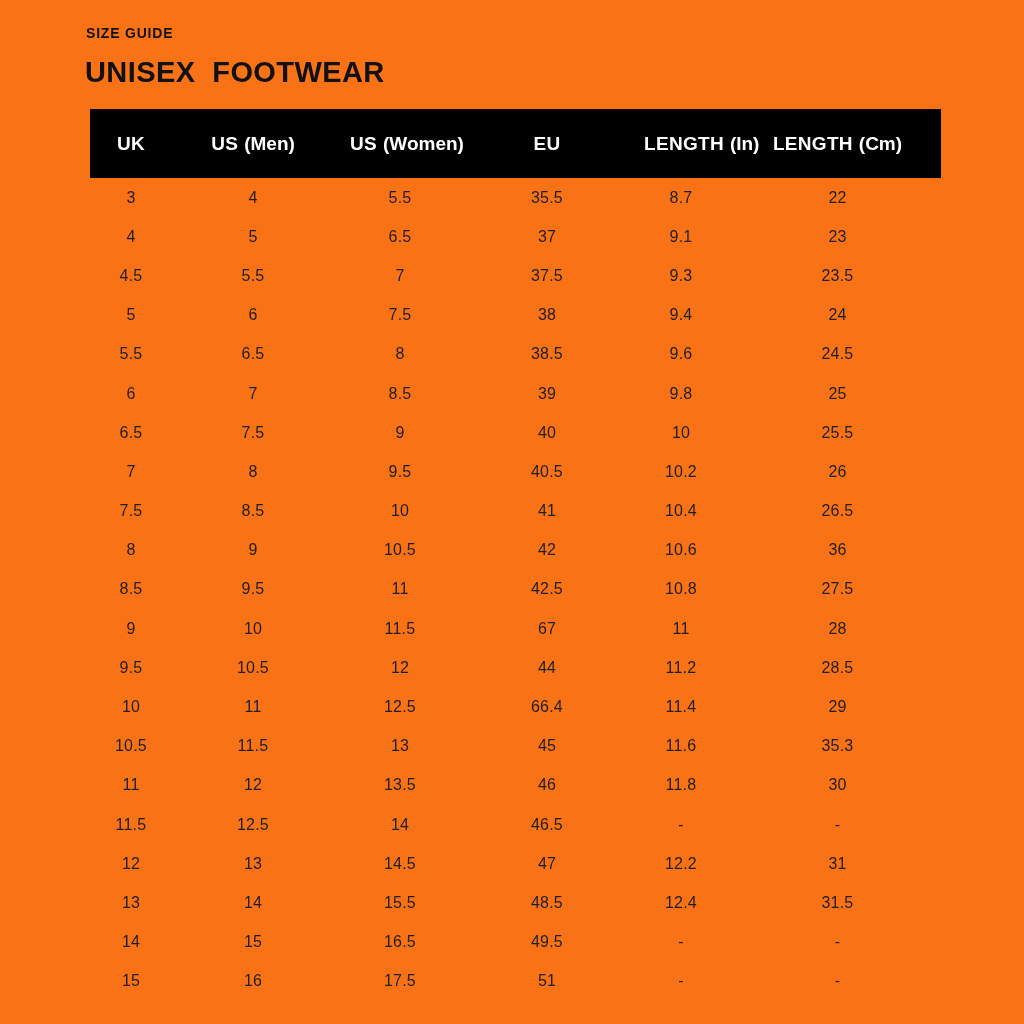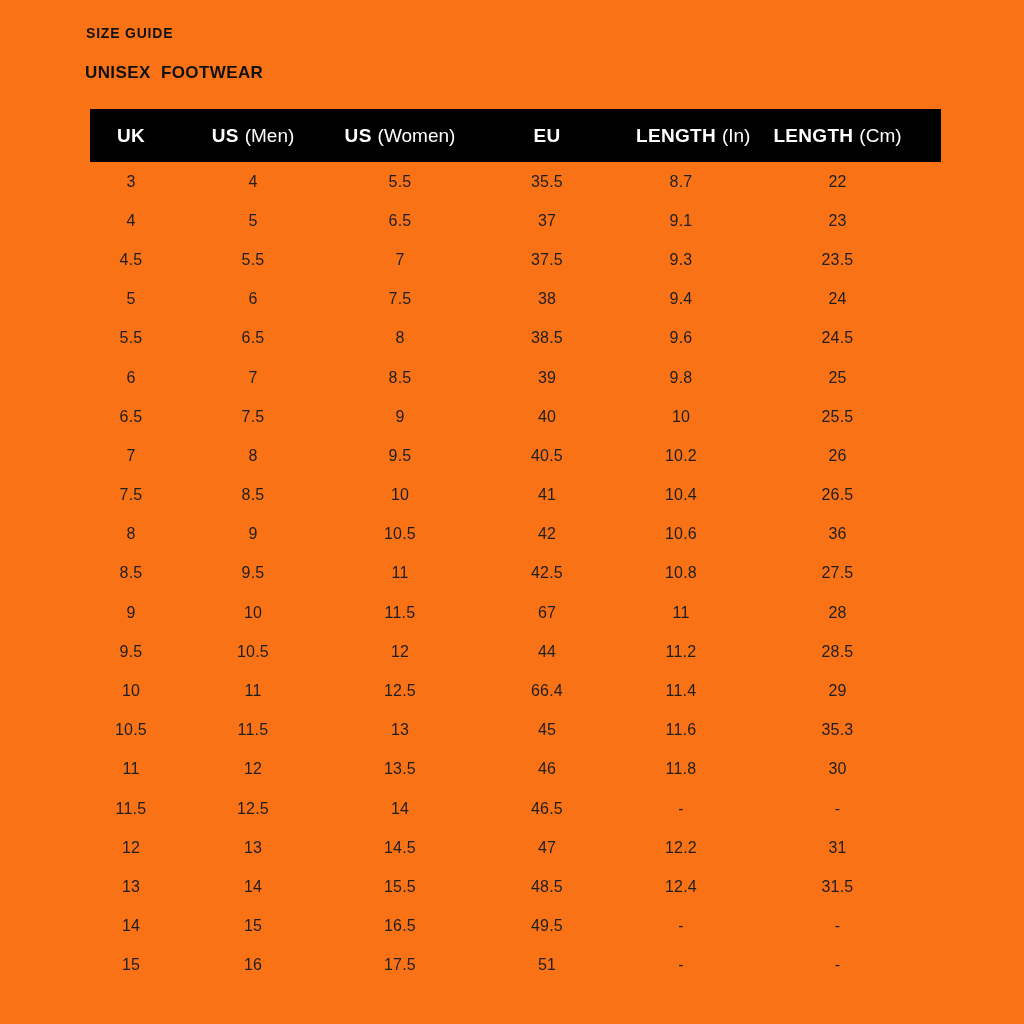--- a/index.html
+++ b/index.html
@@ -14,45 +14,45 @@
   .eyebrow{
     margin:26px 0 0 86px;
     font-size:14px;
     font-weight:700;
     letter-spacing:0.8px;
     line-height:14px;
     color:#111111;
   }
   .title{
     margin:21px 0 0 85px;
-    font-size:17px;
+    font-size:29px;
     font-weight:700;
     letter-spacing:0.4px;
     line-height:23px;
     white-space:pre;
     color:#111111;
   }
   table.size{
     margin:25px 0 0 90px;
     width:851px;
     border-collapse:collapse;
     table-layout:fixed;
   }
   thead th{
     background:#000000;
     color:#ffffff;
     height:37px;
     font-size:19px;
     font-weight:400;
     vertical-align:middle;
     white-space:nowrap;
-    padding:8px;
+    padding:16px;
   }
   .th-bold{font-weight:700;letter-spacing:0.3px;}
-  .th-normal:not(:empty){margin-left:6px;}
+  .th-normal:not(:empty){margin-left:6px;font-weight:bold;}
   tbody tr{height:39.2px;}
   tbody td{
     text-align:center;
     vertical-align:middle;
     font-size:16px;
     color:#1e1e1e;
     padding:0;
     letter-spacing:0.2px;
   }
 </style>

